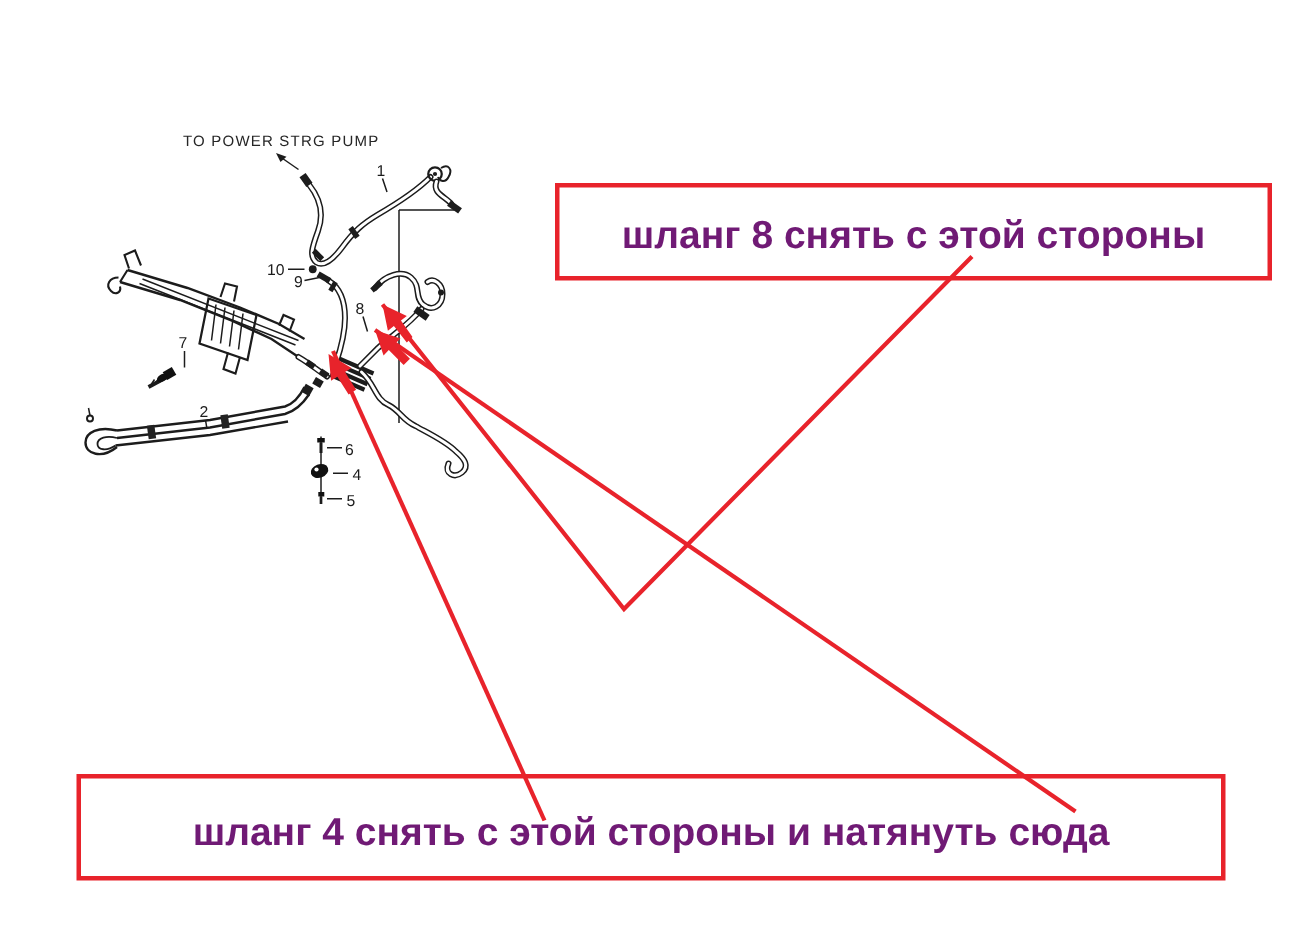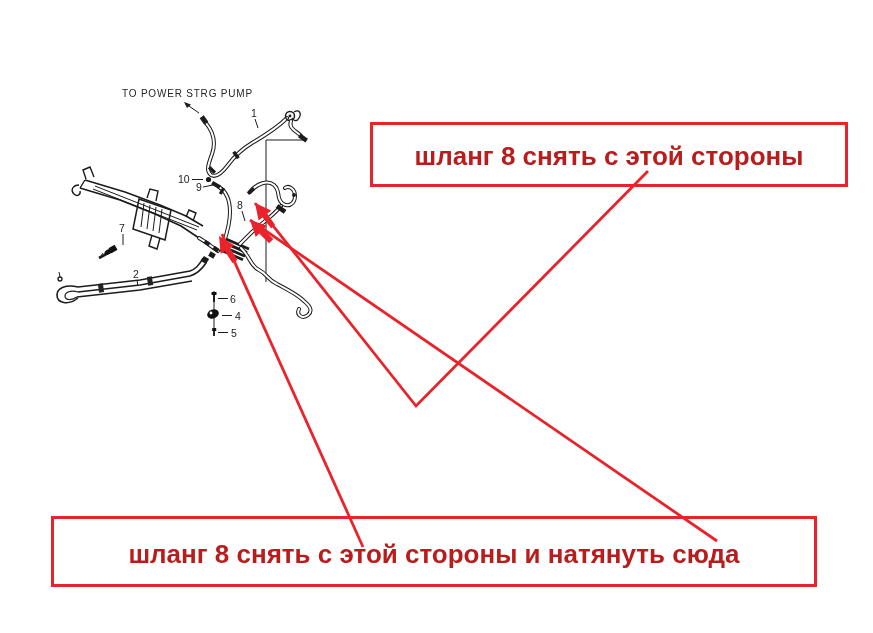--- a/index.html
+++ b/index.html
@@ -13,21 +13,21 @@
   }
   .canvas svg{position:absolute;left:0;top:0;}
   .note{
     position:absolute;
     border:3px solid #e8232b;
     background:transparent;
     display:flex;align-items:center;justify-content:center;
     box-sizing:border-box;
     font-weight:bold;
     font-size:26px;
-    color:#b91c1c;
+    color:#701a75;
     letter-spacing:0px;
     white-space:nowrap;
   }
   .note1{left:370px;top:83px;width:478px;height:65px;padding-top:3px;}
   .note2{left:51px;top:477px;width:766px;height:71px;padding-top:5px;}
   .black{stroke:#1c1c1c;fill:none;}
   .hollow-outer{stroke:#1c1c1c;stroke-width:4;fill:none;stroke-linecap:round;}
   .hollow-inner{stroke:#ffffff;stroke-width:2;fill:none;stroke-linecap:round;}
   .thin{stroke:#1c1c1c;stroke-width:1;fill:none;}
   .redline{stroke:#e8232b;stroke-width:2.8;fill:none;}
@@ -176,16 +176,16 @@
     <text class="lbl" x="119" y="193">7</text>
     <text class="lbl" x="237" y="170">8</text>
     <text class="lbl" x="196" y="152">9</text>
     <text class="lbl" x="178" y="144">10</text>
   </svg>
 
   <div class="note note1">
     <span>шланг 8 снять с этой стороны</span>
   </div>
   <div class="note note2">
-    <span>шланг 8 снять с этой стороны и натянуть сюда</span>
+    <span>шланг 4 снять с этой стороны и натянуть сюда</span>
   </div>
 
 </div>
 
 </body></html>

